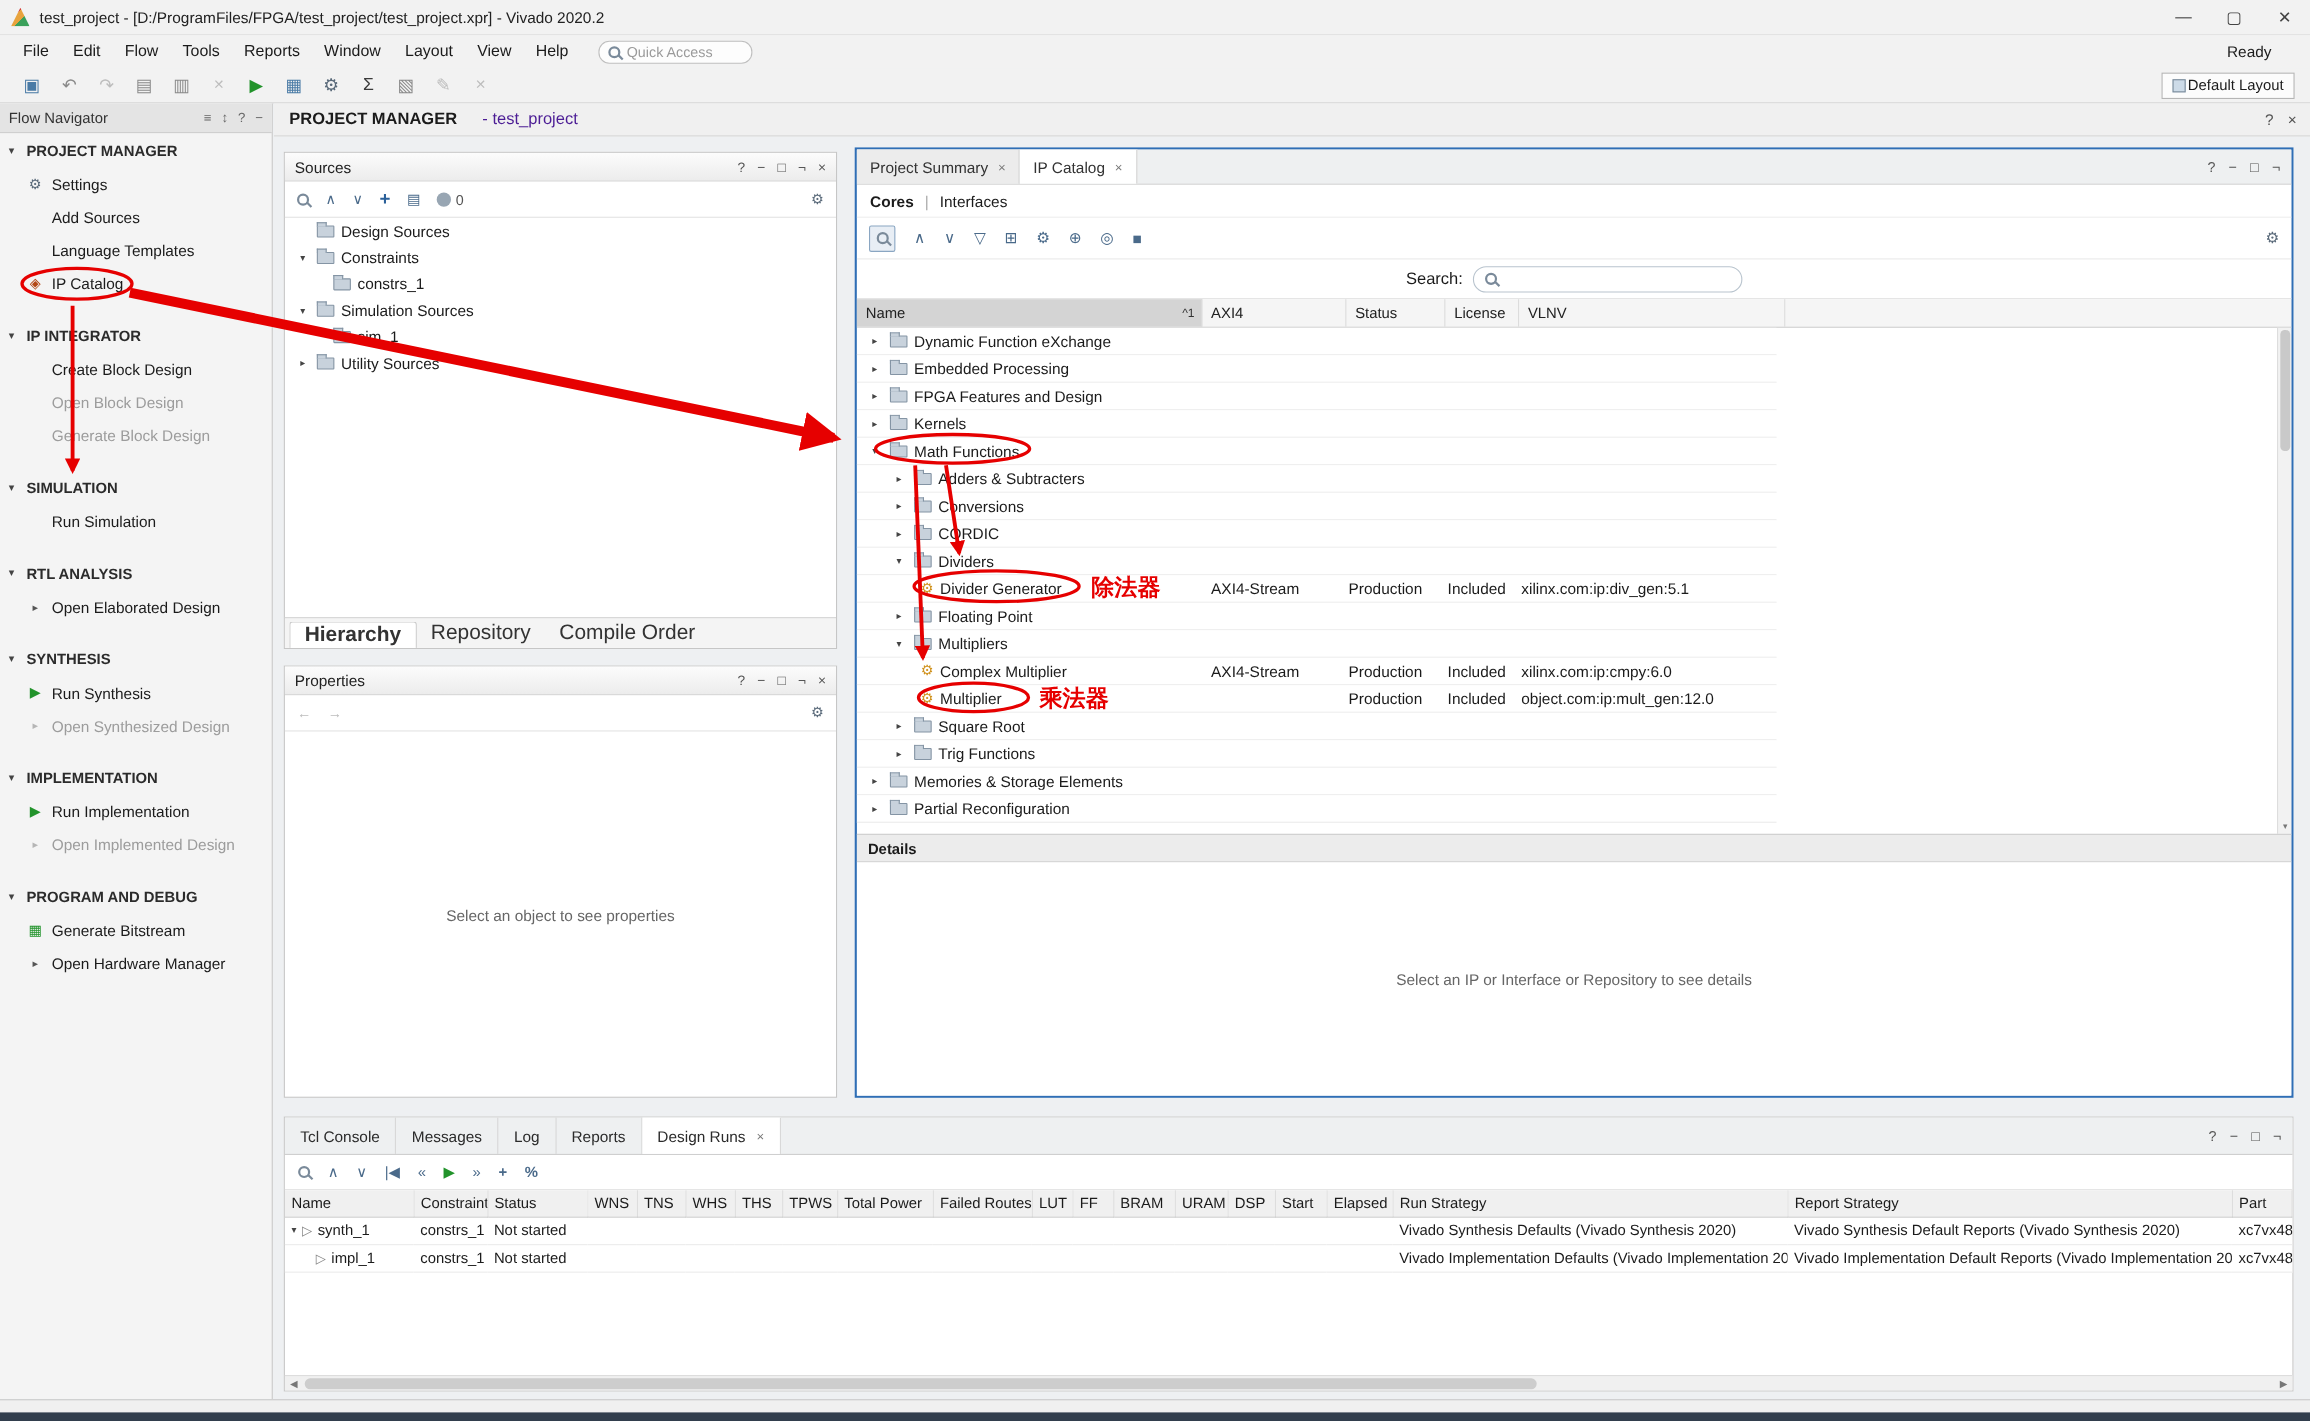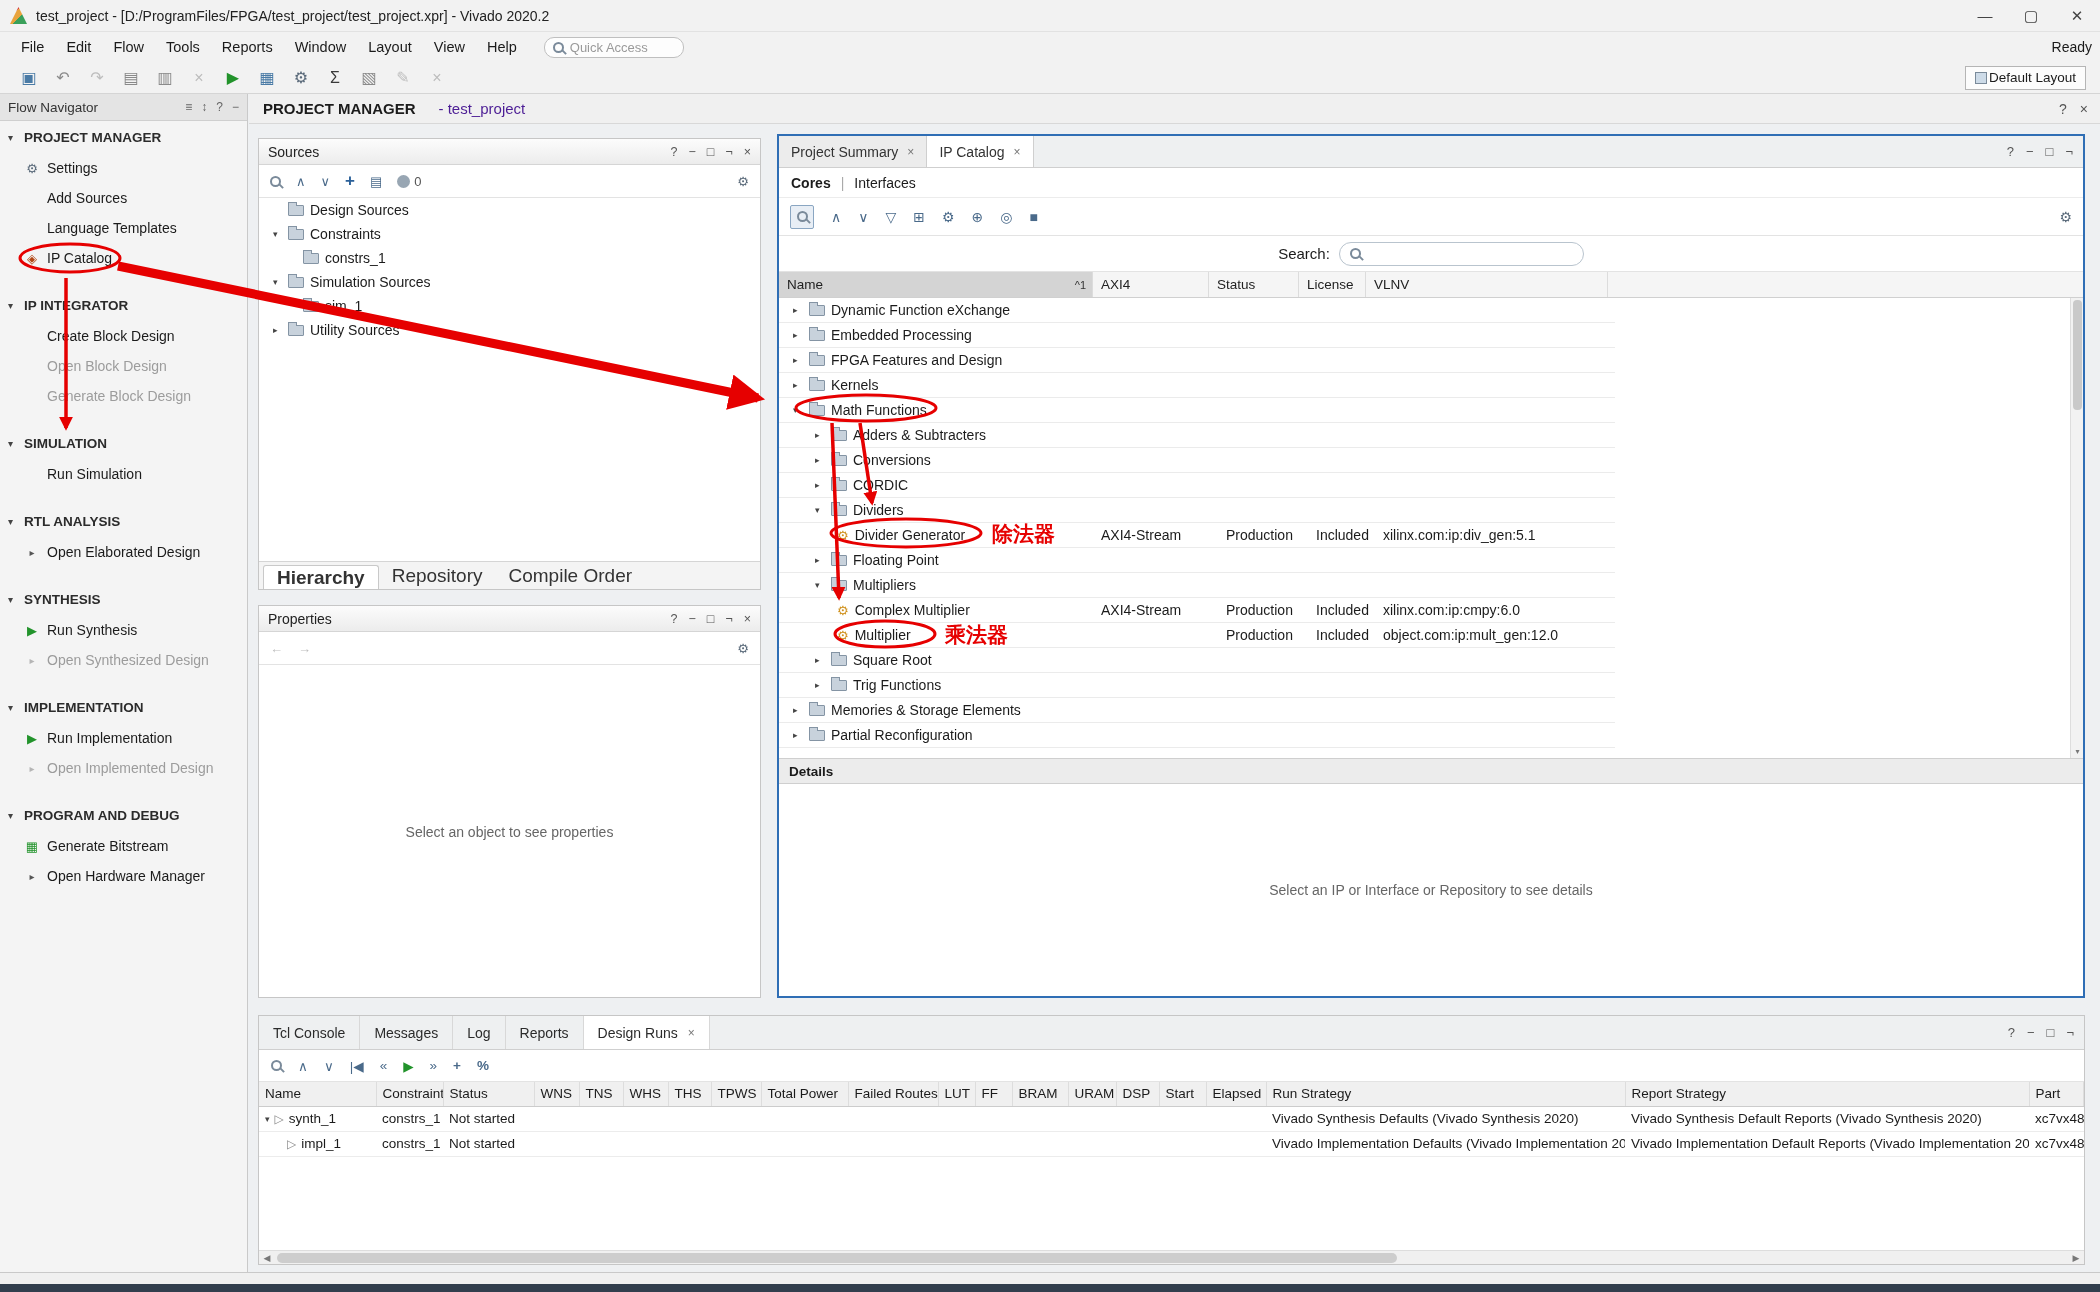--- a/index.html
+++ b/index.html
@@ -11,21 +11,21 @@
 .app-logo{width:17px;height:17px;margin-right:9px;background:linear-gradient(135deg,#d63a3a 0 32%,#e8a33d 32% 58%,#3aa05a 58% 100%);clip-path:polygon(50% 0,100% 100%,0 100%);flex:none;}
 .tb-title{font-size:14px;color:#222;}
 .win-controls{margin-left:auto;display:flex;height:100%;}
 .win-btn{width:46px;display:flex;align-items:center;justify-content:center;font-size:15px;color:#444;}
 
 
 .menubar{position:absolute;left:0;top:32px;width:2100px;height:30px;background:#f2f2f2;display:flex;align-items:center;padding-left:10px;}
 .menu-item{padding:0 11px;font-size:14.5px;}
 .quick-access{margin-left:16px;width:140px;height:21px;border:1px solid #bfbfbf;border-radius:10px;background:#fdfdfd;display:flex;align-items:center;gap:6px;padding:0 8px;}
 .qa-text{color:#9a9a9a;font-size:13px;white-space:nowrap;}
-.ready{margin-left:auto;margin-right:8px;font-size:14px;}
+.ready{margin-left:auto;margin-right:35px;font-size:14px;}
 
 
 .mag{width:11px;height:11px;border:2px solid #7a8a9a;border-radius:50%;position:relative;flex:none;display:inline-block;}
 .mag::after{content:"";position:absolute;width:6px;height:2px;background:#7a8a9a;transform:rotate(45deg);right:-5px;bottom:-2px;}
 
 
 .main-toolbar{position:absolute;left:0;top:62px;width:2100px;height:32px;background:#f2f2f2;border-bottom:1px solid #d5d5d5;display:flex;align-items:center;padding-left:12px;}
 .mtb-icon{width:34px;text-align:center;font-size:16px;}
 .ic-blue{color:#4a7ba6;} .ic-gray{color:#8a8a8a;} .ic-light{color:#bdbdbd;} .ic-green{color:#22932b;} .ic-dark{color:#3a3a3a;} .ic-gear{color:#5a6a7a;} .ic-red{color:#b34715;}
 .layout-box{margin-left:auto;margin-right:14px;height:24px;border:1px solid #b5b5b5;background:#fcfcfc;display:flex;align-items:center;gap:2px;padding:0 9px;font-size:13.5px;}
@@ -87,21 +87,21 @@
 .ip-subnav{height:30px;display:flex;align-items:center;padding-left:12px;font-size:14px;background:#fff;border-bottom:1px solid #ececec;}
 .ip-subnav .sep{margin:0 10px;color:#aaa;}
 .cores{font-weight:bold;}
 .ip-toolbar{height:38px;display:flex;align-items:center;gap:17px;padding:0 11px;border-bottom:1px solid #e3e3e3;color:#4a6a8a;font-size:14px;background:#fff;}
 .searchbox-btn{width:24px;height:24px;border:1px solid #8aa6c2;background:#e8eef5;display:flex;align-items:center;justify-content:center;border-radius:2px;flex:none;}
 .ip-search-row{height:36px;display:flex;align-items:center;gap:9px;padding:0 12px;border-bottom:1px solid #e3e3e3;background:#fff;justify-content:center;}
 .ip-search-input{width:245px;height:24px;border:1px solid #b9c4ce;border-radius:12px;background:#fff;display:flex;align-items:center;padding:0 10px;gap:6px;}
 .ip-table-header{height:26px;display:flex;border-bottom:1px solid #d0d0d0;background:#f5f5f5;font-size:13.5px;color:#222;}
 .ith{display:flex;align-items:center;padding-left:8px;border-right:1px solid #dcdcdc;flex:none;}
 .ith-name{width:314px;background:#d4d4d4;}
-.ith-axi4{width:116px;} .ith-status{width:90px;} .ith-license{width:67px;} .ith-vlnv{width:242px;}
+.ith-axi4{width:131px;} .ith-status{width:90px;} .ith-license{width:67px;} .ith-vlnv{width:242px;}
 .sort-ind{margin-left:auto;margin-right:6px;font-size:11px;color:#333;}
 .ip-row{height:25px;display:flex;align-items:center;border-bottom:1px solid #ebebeb;width:836px;font-size:14px;background:#fff;}
 .ip-row .cname{display:flex;align-items:center;width:314px;padding-left:14px;flex:none;overflow:hidden;}
 .ip-row.lvl2 .cname{padding-left:36px;}
 .ip-row.lvl3 .cname{padding-left:58px;}
 .ip-row .chev{width:16px;font-size:9px;color:#444;flex:none;}
 .ip-row .caxi{width:125px;padding-left:8px;flex:none;}
 .ip-row .cstat{width:90px;padding-left:8px;flex:none;}
 .ip-row .clic{width:67px;padding-left:8px;flex:none;}
 .ip-row .cvlnv{width:242px;padding-left:8px;flex:none;}

